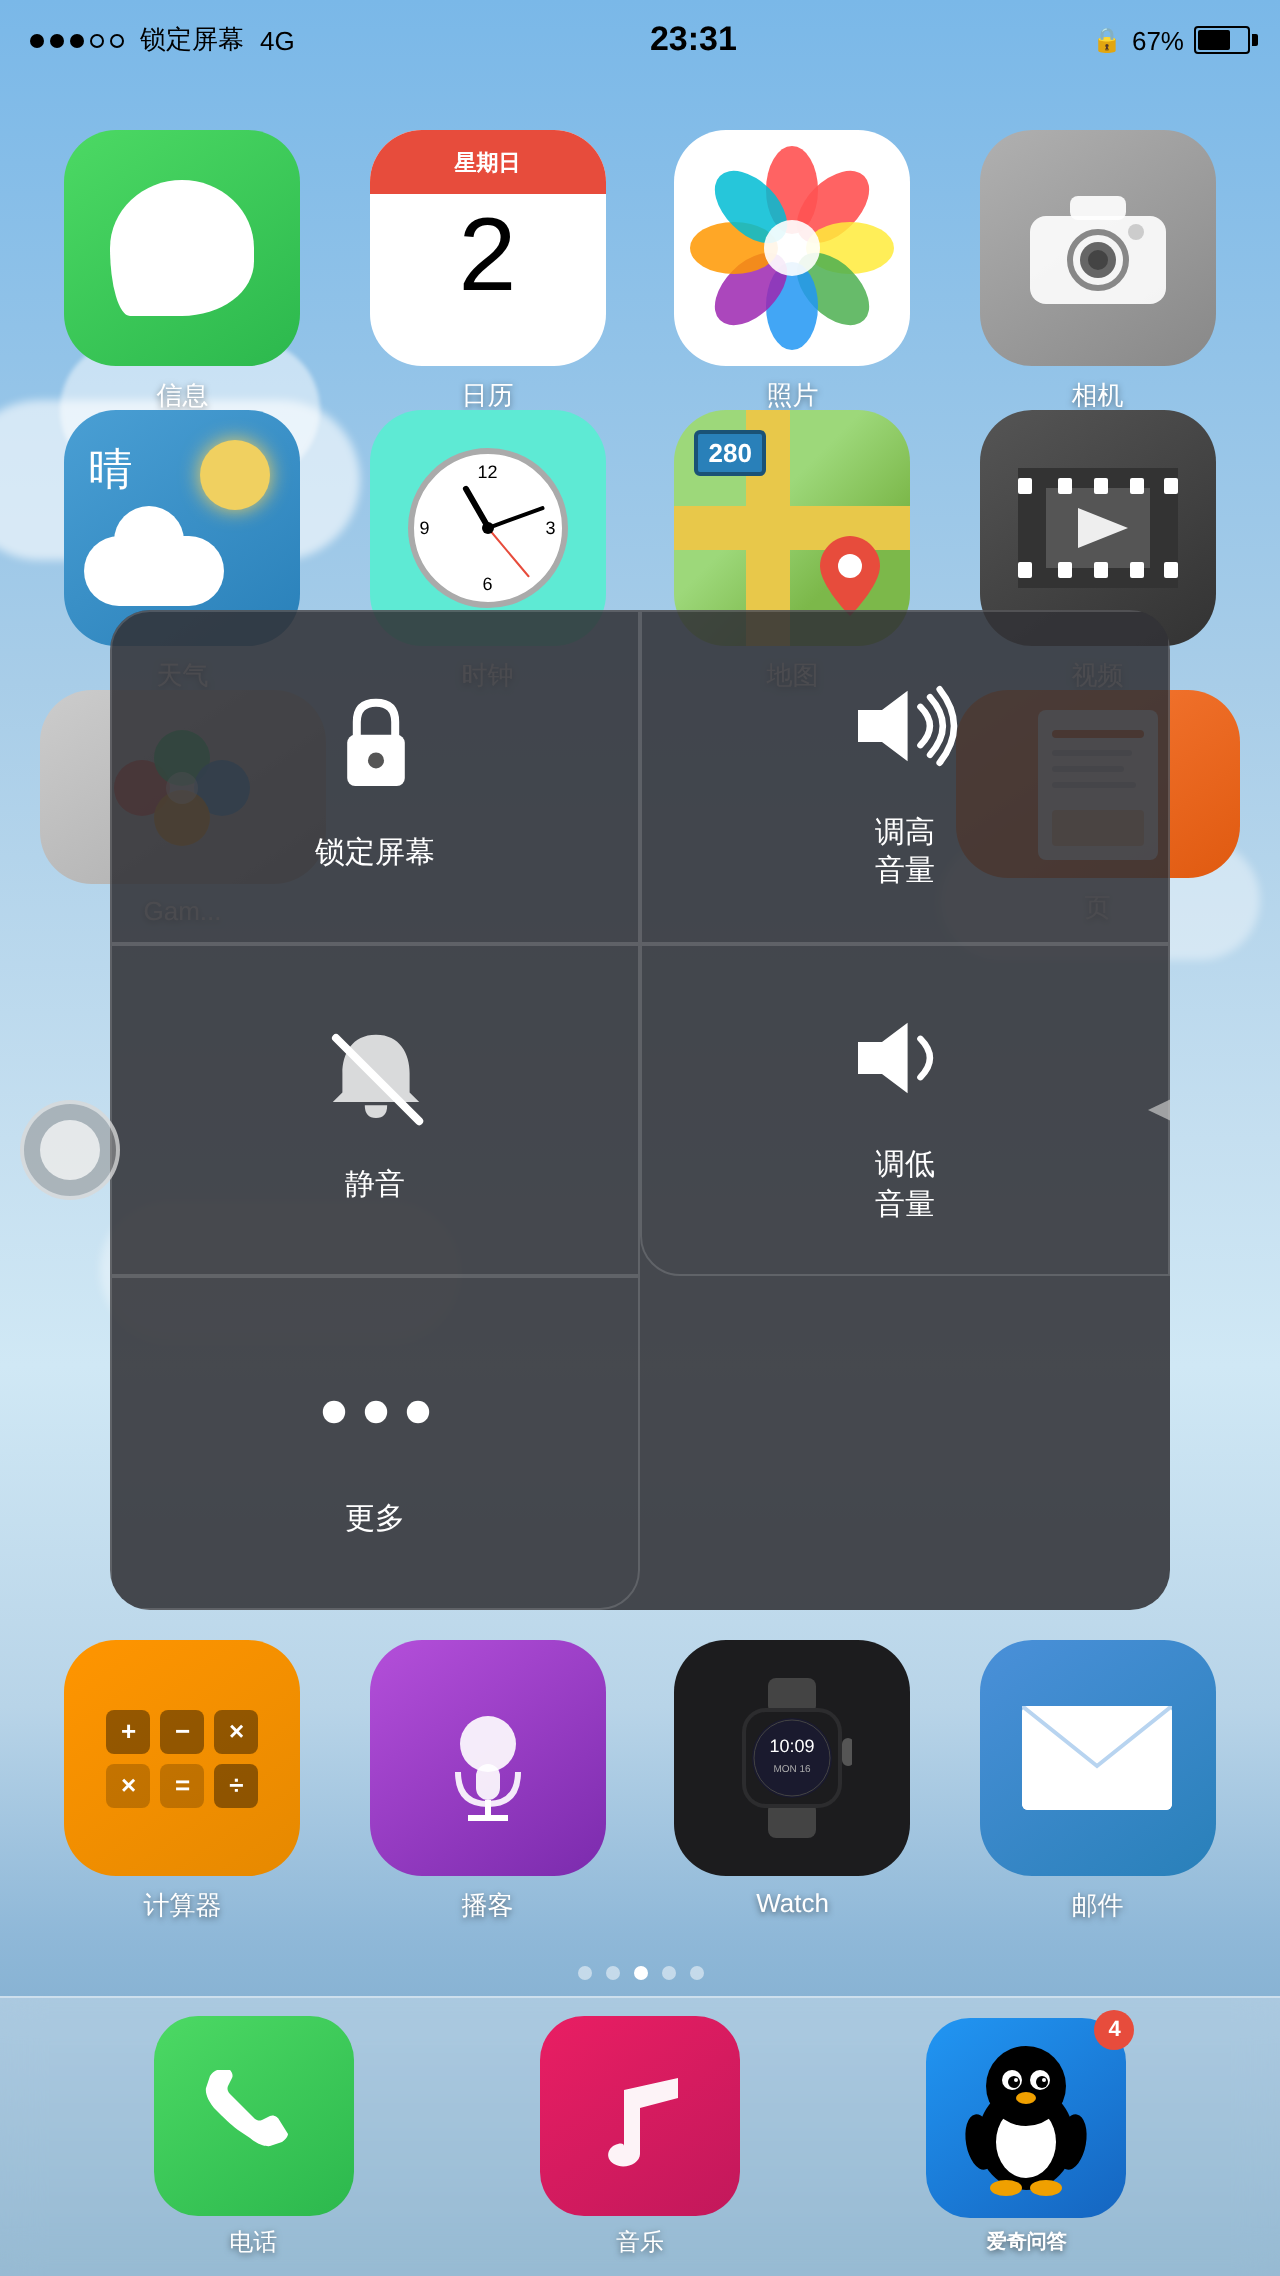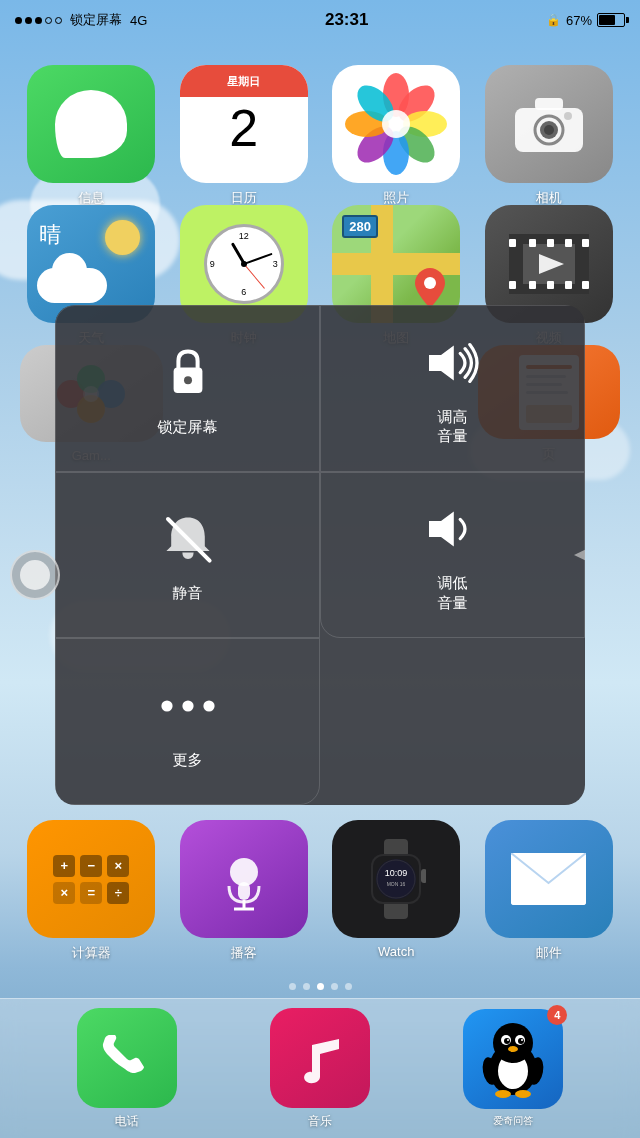--- a/index.html
+++ b/index.html
@@ -81,42 +81,42 @@
 
     .app-item {
       display: flex;
       flex-direction: column;
       align-items: center;
       gap: 6px;
       cursor: pointer;
     }
 
     .app-icon {
-      width: 128px;
+      width: 118px;
       height: 118px;
       border-radius: 26px;
       display: flex;
       align-items: center;
       justify-content: center;
       position: relative;
       overflow: hidden;
     }
 
     .app-label {
       font-size: 13px;
       color: #fff;
       text-shadow: 0 1px 3px rgba(0,0,0,0.5);
       text-align: center;
     }
 
     
     .icon-messages { background: linear-gradient(145deg, #4cd964, #2cb84d); }
     .icon-camera { background: linear-gradient(145deg, #b0b0b0, #888); }
     .icon-weather { background: linear-gradient(145deg, #4a9fd4, #2980b9); }
-    .icon-clock { background: #bef264; }
+    .icon-clock { background: #5eead4; }
     .icon-videos { background: linear-gradient(145deg, #555, #333); }
 
     
     .messages-bubble {
       width: 72px; height: 68px;
       background: #fff;
       border-radius: 50% 50% 50% 10px / 50% 50% 40% 50%;
       display: flex; align-items: center; justify-content: center;
     }
     .messages-bubble::after {
@@ -856,15 +856,15 @@
         <ellipse cx="37" cy="30" rx="5" ry="3" fill="#f0a000"></ellipse>
 
         <ellipse cx="27" cy="75" rx="8" ry="4" fill="#f0a000"></ellipse>
         <ellipse cx="47" cy="75" rx="8" ry="4" fill="#f0a000"></ellipse>
 
         <ellipse cx="14" cy="52" rx="7" ry="14" fill="black" transform="rotate(-10 14 52)"></ellipse>
         <ellipse cx="60" cy="52" rx="7" ry="14" fill="black" transform="rotate(10 60 52)"></ellipse>
       </svg>
     </div>
     <div class="badge">4</div>
-    <span class="dock-label" style="font-size:10px;">爱奇问答</span>
+    <span class="dock-label" style="font-size:10px;font-weight:bold;">爱奇问答</span>
   </div>
 </div>
 
 </body></html>

